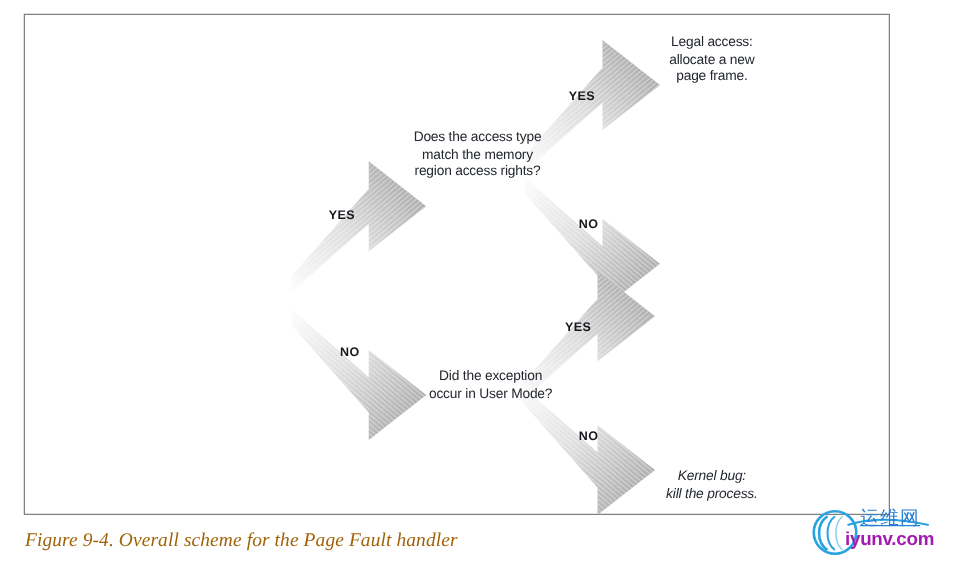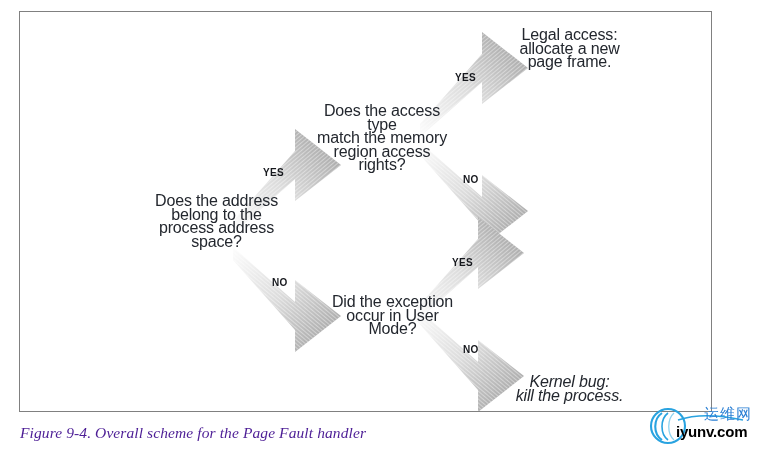--- a/index.html
+++ b/index.html
@@ -16,63 +16,64 @@
     width:693px;height:401px;
     background:#ffffff;
     border:1px solid #808080;
     box-sizing:border-box;
     overflow:hidden;
   }
   .node-text{
     position:absolute;
     text-align:center;
     color:#23272e;
-    font-size:16px;
+    font-size:11px;
     line-height:13.6px;
     font-weight:400;
     letter-spacing:-0.15px;
     white-space:pre-line;
   }
   .arrow-label{
     position:absolute;
     color:#16181d;
     font-size:10px;
     font-weight:700;
     letter-spacing:0.3px;
   }
   .arrow-wrap{position:absolute;}
   .arrow-wrap svg{display:block;overflow:visible;}
   #caption{
     position:absolute;
     left:20px; top:424px;
     font-family:"Liberation Serif", serif;
     font-style:italic;
     font-size:15.5px;
-    color:#4c1d95;
+    color:#a16207;
     letter-spacing:0.1px;
   }
   #watermark{
     position:absolute;
     left:648px; top:404px;
     width:110px; height:46px;
   }
   .wm-cn{
     position:absolute;
-    left:56px; top:1px;
+    left:40px; top:1px;
     font-size:15px;
     color:#2a7fd4;
     font-family:"DejaVu Sans", sans-serif;
     letter-spacing:1px;
+    text-decoration:underline;
   }
   .wm-en{
     position:absolute;
     left:28px; top:19px;
     font-size:15px;
     font-weight:700;
-    color:#000000;
+    color:#a21caf;
     font-family:"Liberation Sans", sans-serif;
     letter-spacing:-0.2px;
   }
 </style>
 </head>
 <body>
 
 <div id="figure-frame">
 
   <div class="arrow-wrap" style="left:213px;top:117px;">
@@ -194,24 +195,20 @@
         </pattern>
       </defs>
       <g>
         <path d="M 0,13 L 62,83 L 62,105 L 108,69 L 62,33 L 62,55 L 0,0 Z" fill="url(#gDR3)"></path>
         <path d="M 0,13 L 62,83 L 62,105 L 108,69 L 62,33 L 62,55 L 0,0 Z" fill="url(#stripeDR3)"></path>
       </g>
     </svg>
   </div>
   <div class="arrow-label" style="left:443px;top:332px;">NO</div>
 
-  <div class="node-text" style="left:129px;top:182px;width:135px;">Does the address
-belong to the
-process address
-space?</div>
 
   <div class="node-text" style="left:292px;top:92px;width:140px;">Does the access type
 match the memory
 region access rights?</div>
 
   <div class="node-text" style="left:305px;top:283px;width:135px;">Did the exception
 occur in User Mode?</div>
 
   <div class="node-text" style="left:487px;top:16px;width:125px;">Legal access:
 allocate a new

